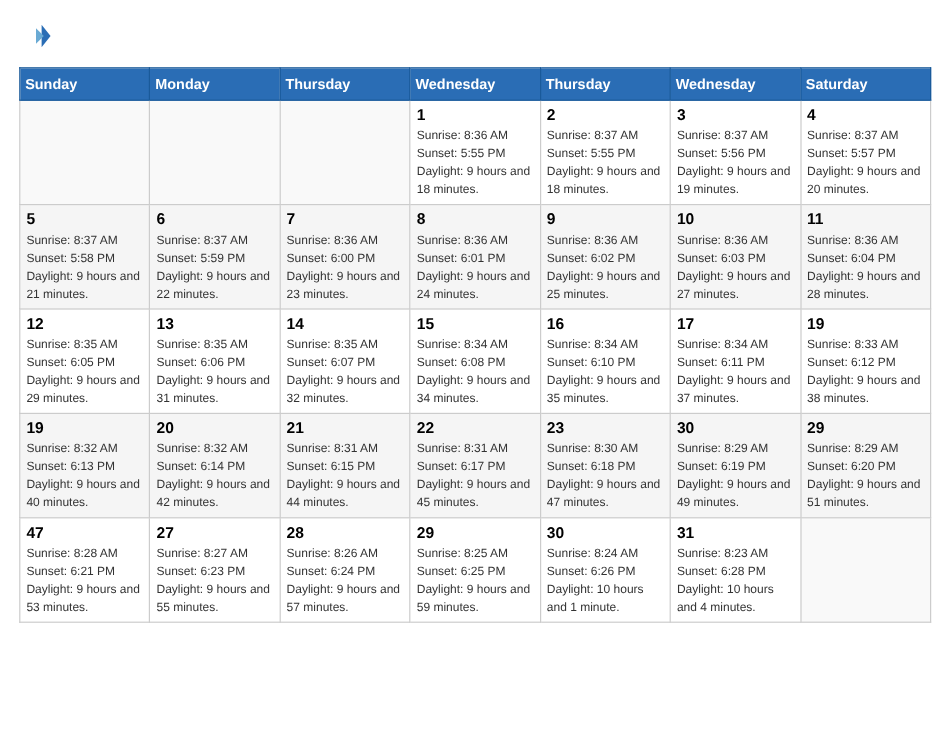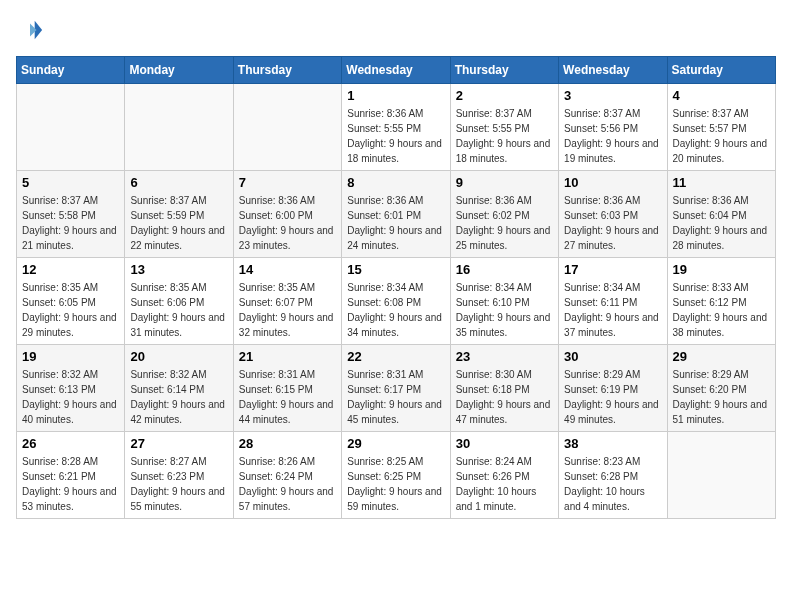--- a/index.html
+++ b/index.html
@@ -222,39 +222,39 @@
           <span class="day-number">30</span>
           <div class="day-info">Sunrise: 8:29 AM<br>Sunset: 6:19 PM<br>Daylight: 9 hours and 49 minutes.</div>
         </td>
         <td>
           <span class="day-number">29</span>
           <div class="day-info">Sunrise: 8:29 AM<br>Sunset: 6:20 PM<br>Daylight: 9 hours and 51 minutes.</div>
         </td>
       </tr>
       <tr>
         <td>
-          <span class="day-number">26</span>
+          <span class="day-number">47</span>
           <div class="day-info">Sunrise: 8:28 AM<br>Sunset: 6:21 PM<br>Daylight: 9 hours and 53 minutes.</div>
         </td>
         <td>
           <span class="day-number">27</span>
           <div class="day-info">Sunrise: 8:27 AM<br>Sunset: 6:23 PM<br>Daylight: 9 hours and 55 minutes.</div>
         </td>
         <td>
           <span class="day-number">28</span>
           <div class="day-info">Sunrise: 8:26 AM<br>Sunset: 6:24 PM<br>Daylight: 9 hours and 57 minutes.</div>
         </td>
         <td>
           <span class="day-number">29</span>
           <div class="day-info">Sunrise: 8:25 AM<br>Sunset: 6:25 PM<br>Daylight: 9 hours and 59 minutes.</div>
         </td>
         <td>
           <span class="day-number">30</span>
           <div class="day-info">Sunrise: 8:24 AM<br>Sunset: 6:26 PM<br>Daylight: 10 hours and 1 minute.</div>
         </td>
         <td>
-          <span class="day-number">38</span>
+          <span class="day-number">31</span>
           <div class="day-info">Sunrise: 8:23 AM<br>Sunset: 6:28 PM<br>Daylight: 10 hours and 4 minutes.</div>
         </td>
         <td class="empty-cell"></td>
       </tr>
     </tbody>
 </table>
 
 </body></html>

